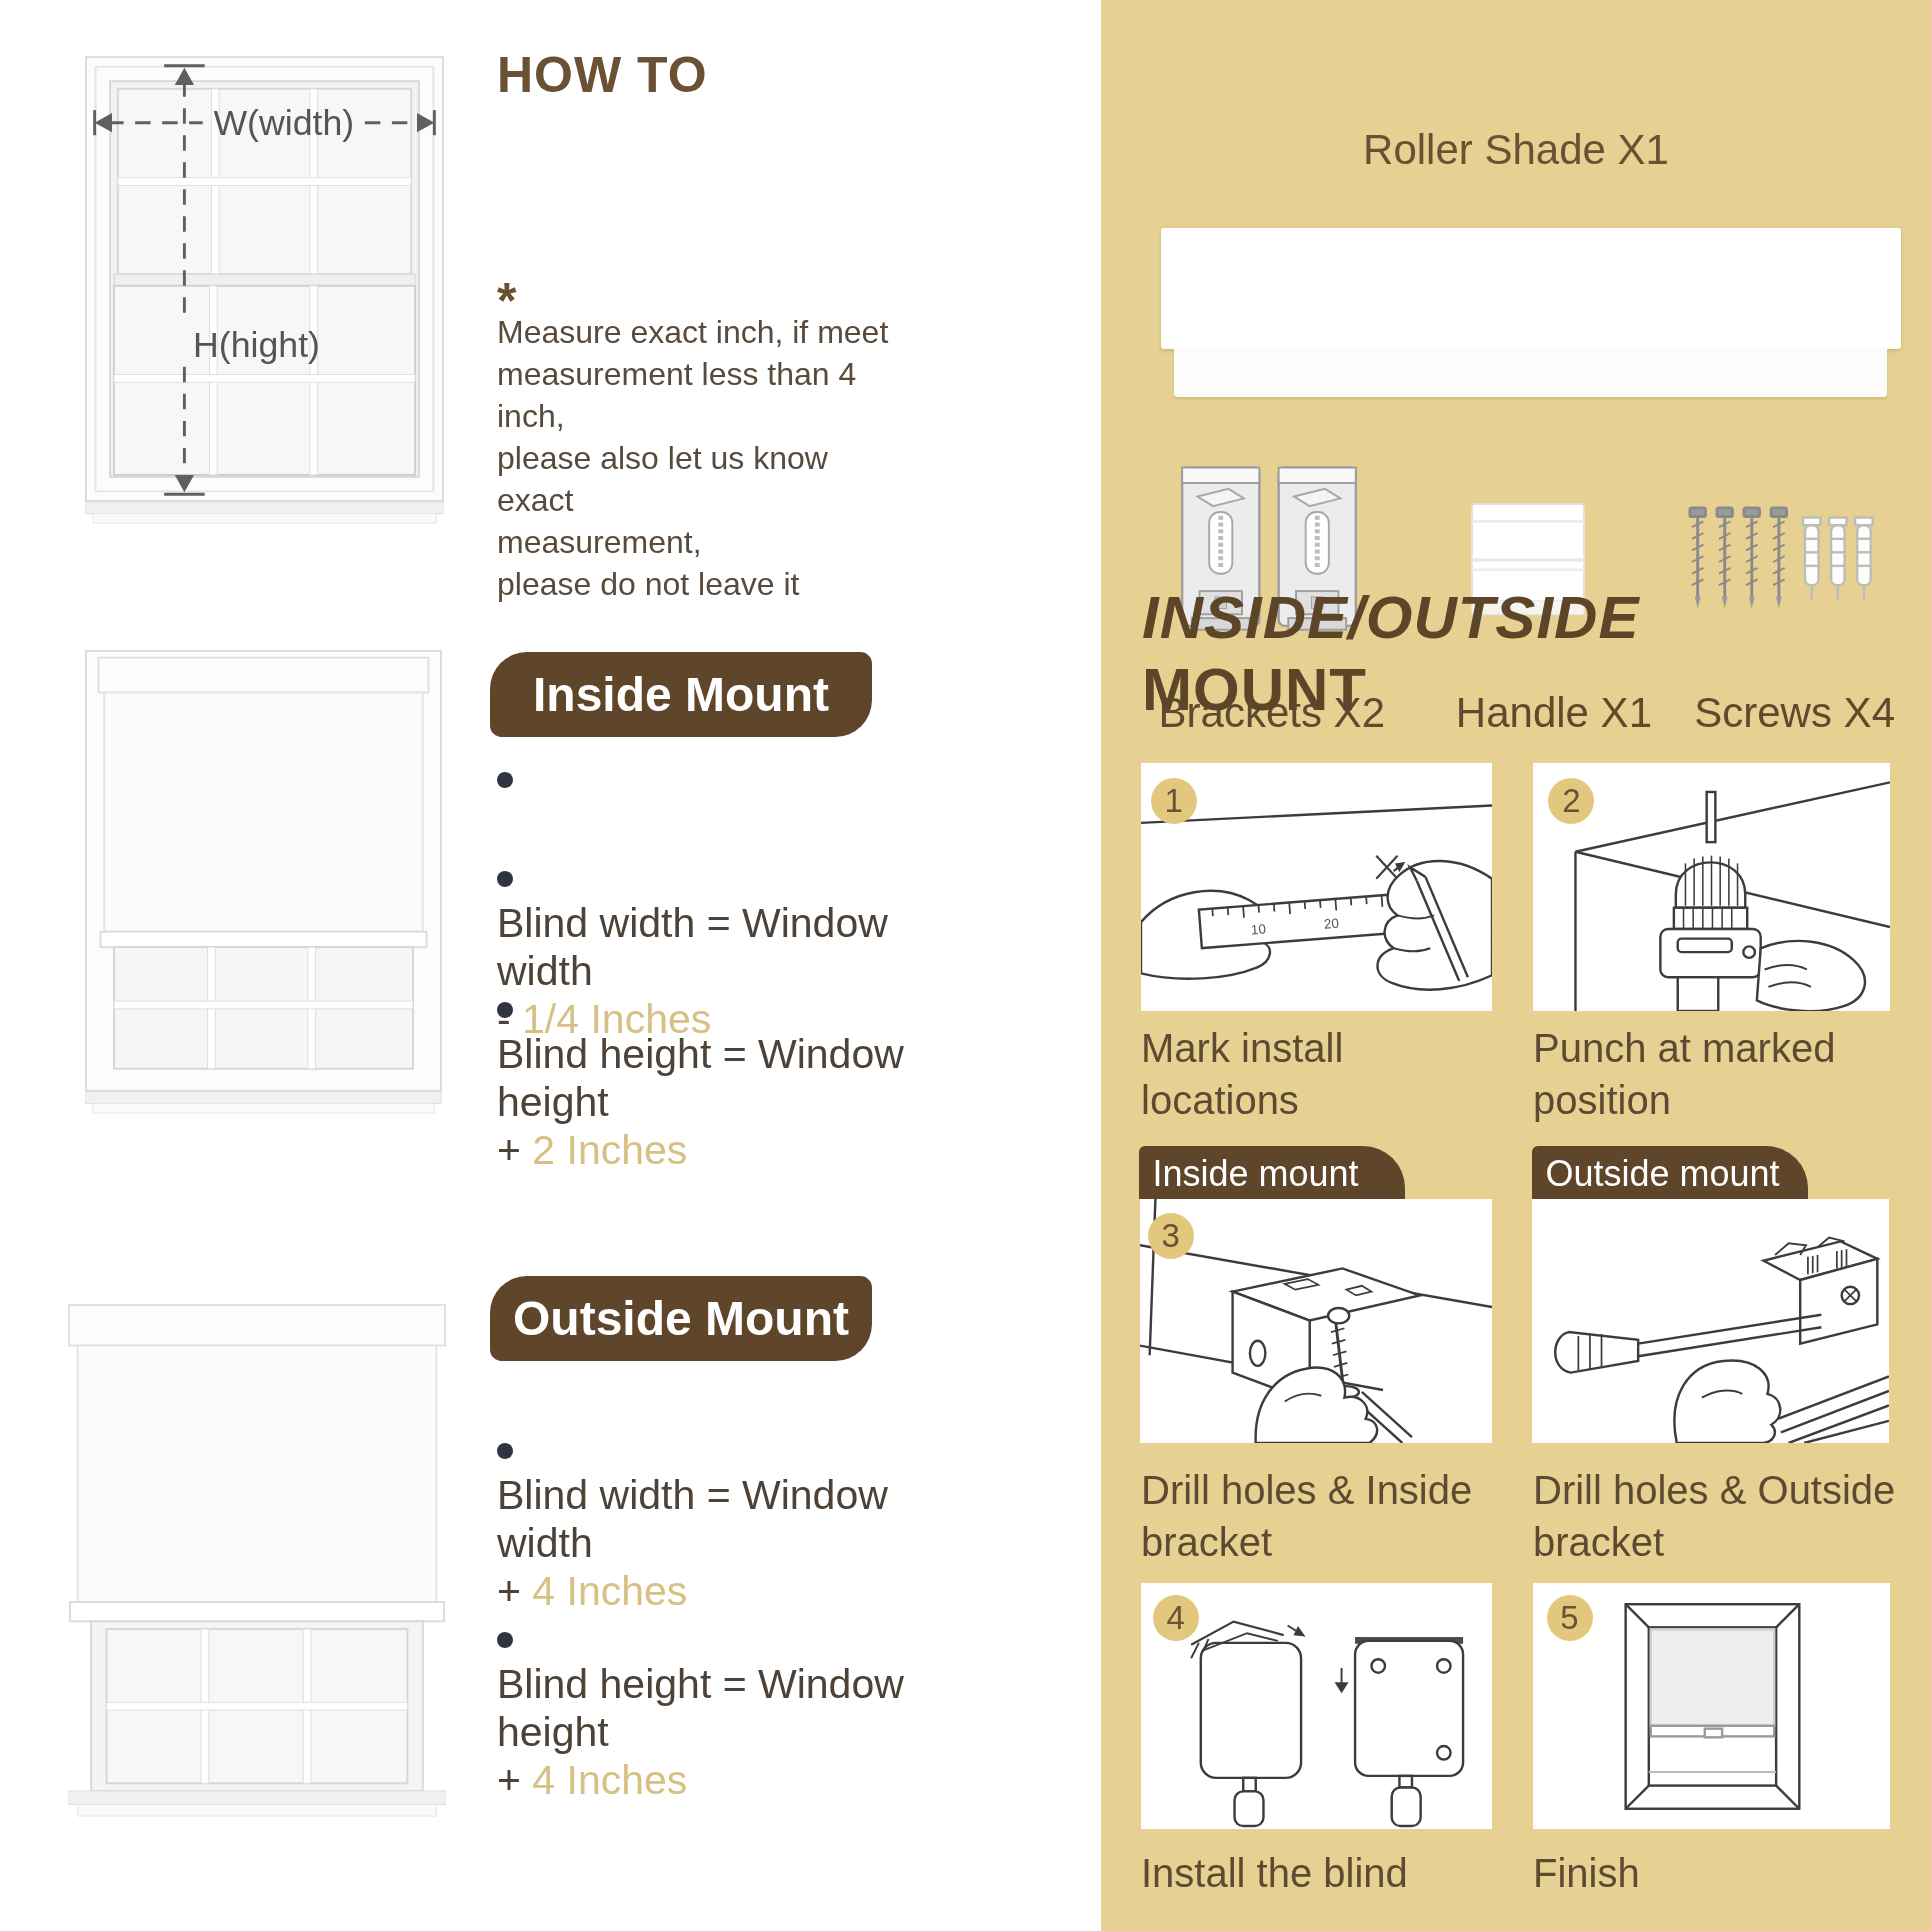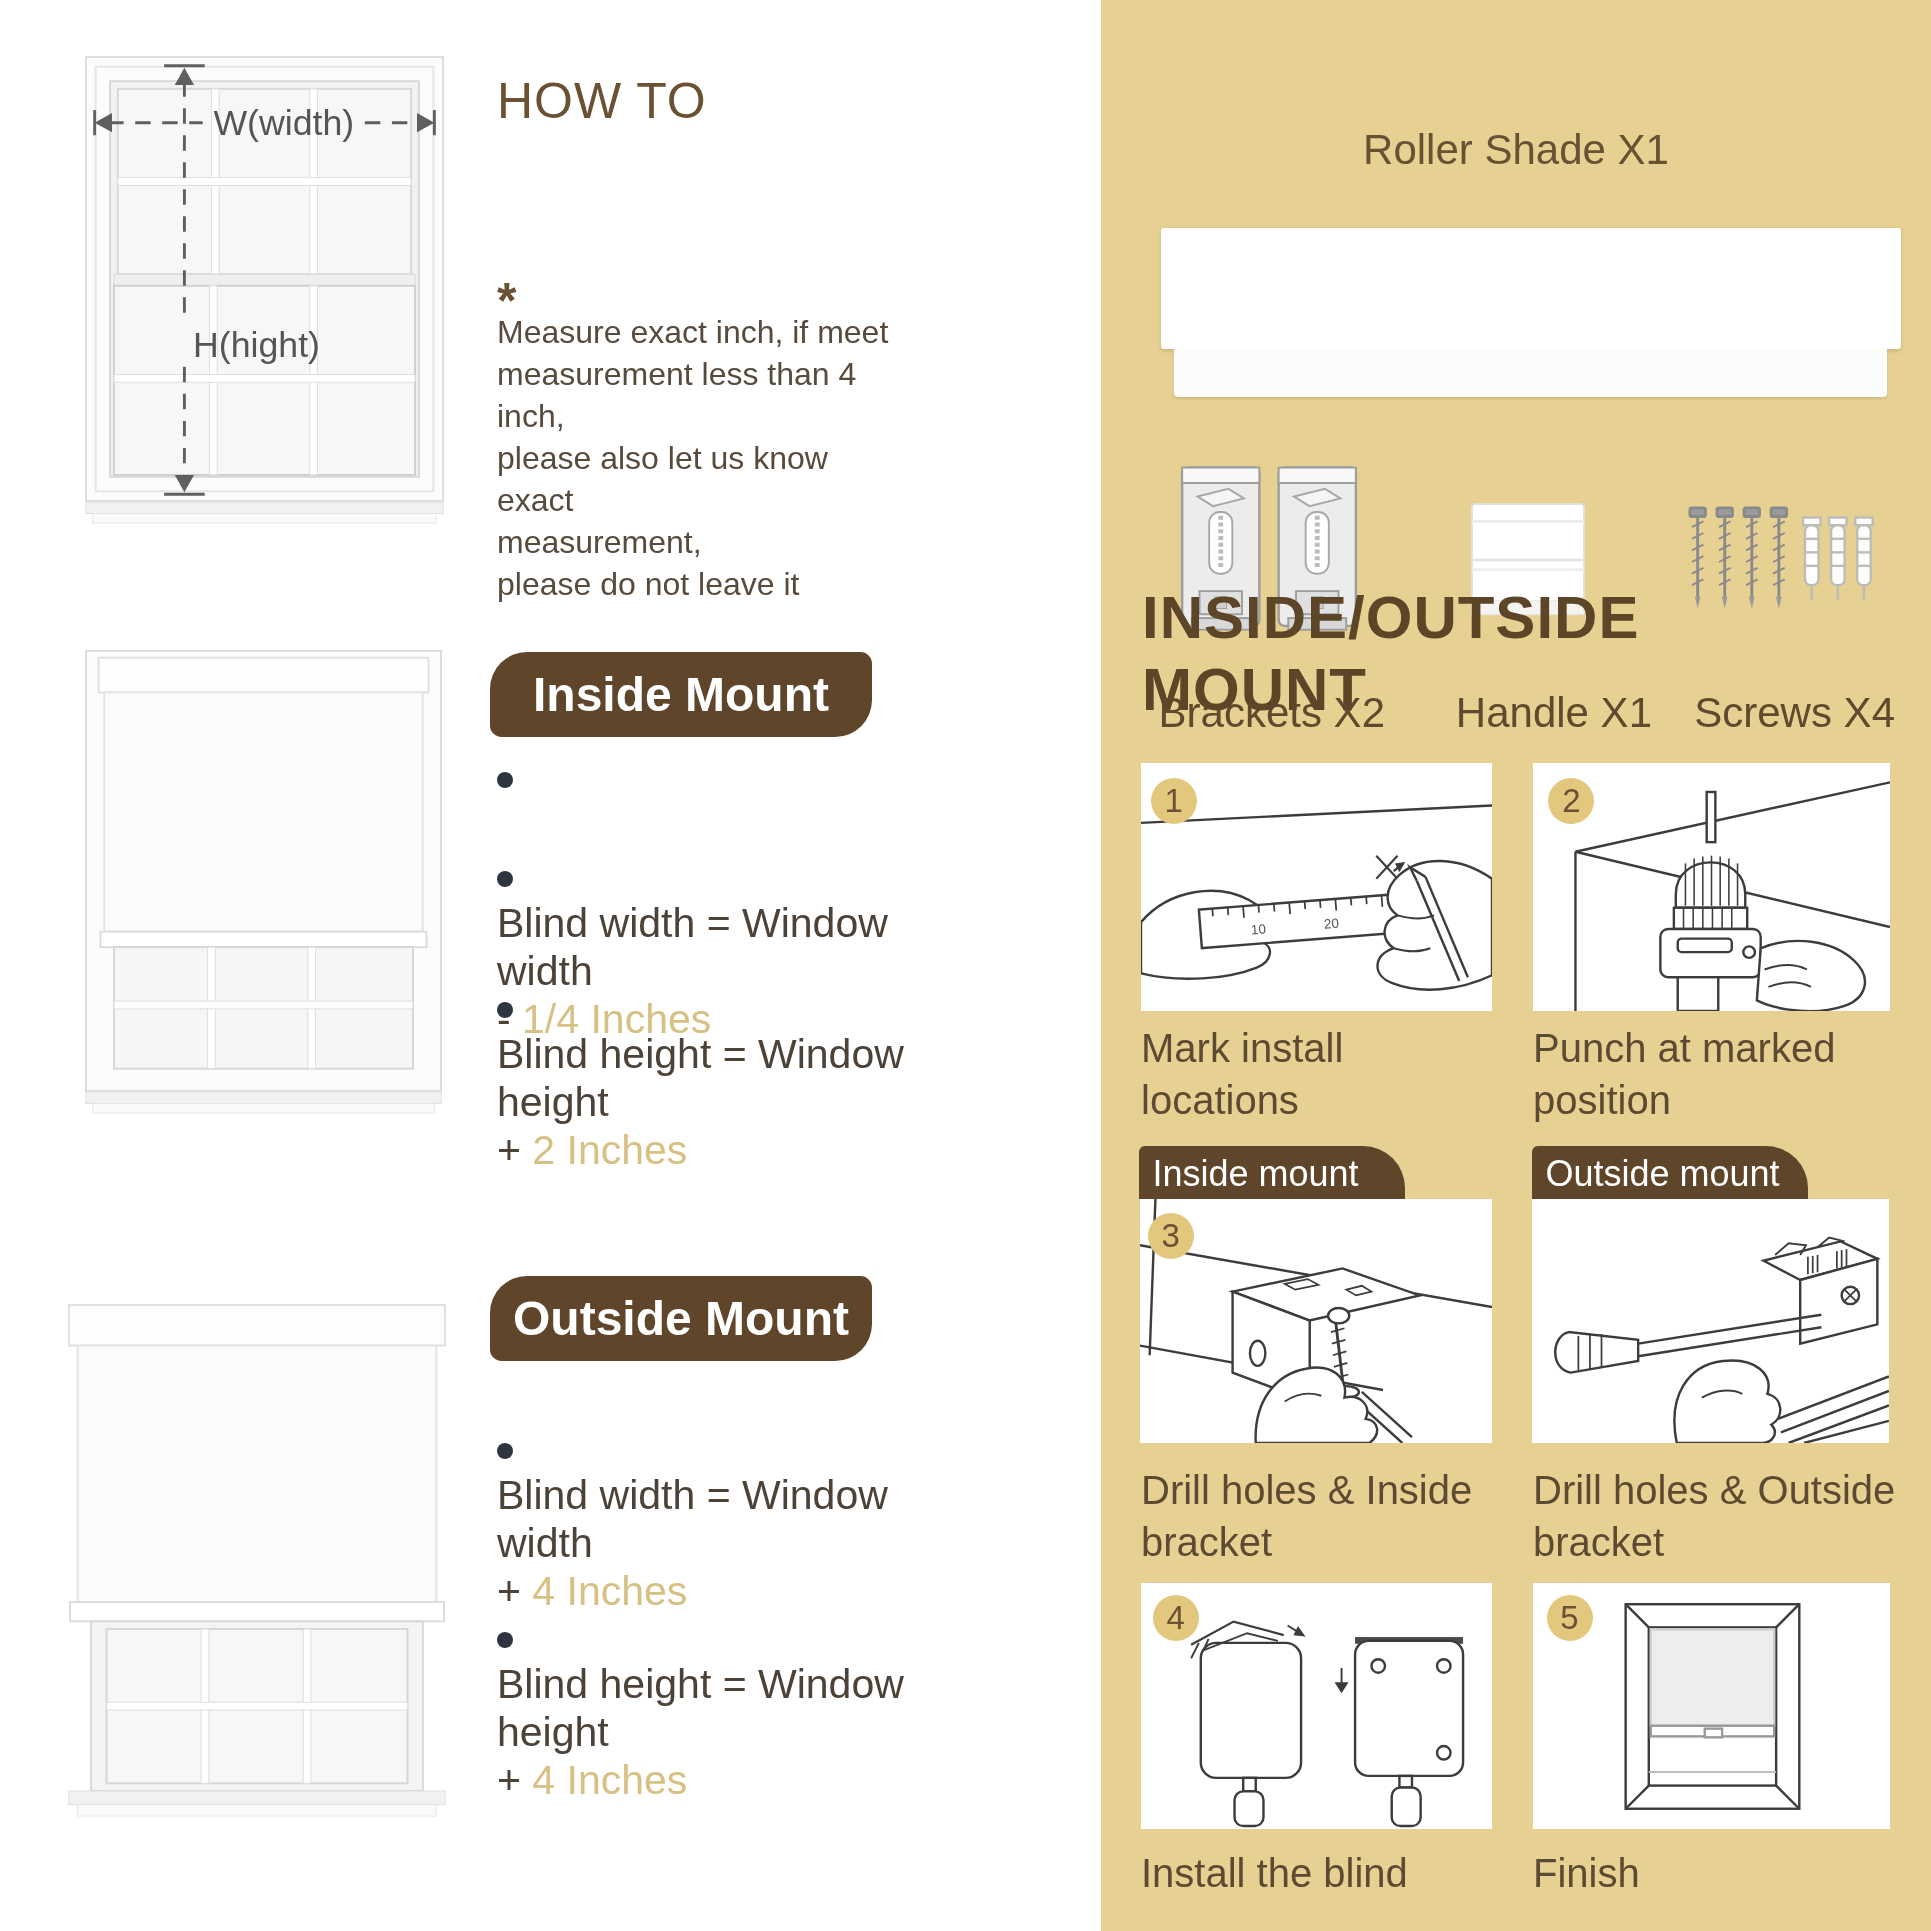--- a/index.html
+++ b/index.html
@@ -1,21 +1,21 @@
 <!DOCTYPE html>
 <html><head>
 <meta charset="utf-8">
 <style>
   html,body{margin:0;padding:0;background:#fff;}
   #page{position:relative;width:1931px;height:1931px;background:#ffffff;overflow:hidden;
         font-family:"Liberation Sans", sans-serif;}
   .abs{position:absolute;}
 
   
-  .howto{left:497px;top:68px;font-size:50px;font-weight:normal;color:#6b5134;line-height:66px;letter-spacing:1px;}
+  .howto{left:497px;top:42px;font-size:50px;font-weight:bold;color:#6b5134;line-height:66px;letter-spacing:1px;}
   .star{left:497px;top:272px;font-size:50px;font-weight:bold;color:#6b5134;}
   .note{left:497px;top:311px;width:415px;font-size:32px;line-height:42px;color:#584a3c;white-space:pre-line;}
 
   .banner{width:382px;height:85px;background:#5f462a;border-radius:37px 11.6px 37px 11.6px;
           color:#fff;font-size:48px;font-weight:bold;text-align:center;line-height:85px;}
   .bullet-group{left:497px;width:463px;}
   .dot{width:16.4px;height:16.4px;border-radius:50%;background:#2f3540;margin-bottom:11.6px;}
   .bline{font-size:41px;line-height:48px;color:#4d4238;}
   .acc{color:#d7c083;}
 
@@ -273,21 +273,21 @@
             <line x1="-7" y1="68" x2="7" y2="68"></line>
           </g>
       </g>
     </svg>
   </div>
 
   <div class="abs kit-label" style="left:1153px;">Brackets X2</div>
   <div class="abs kit-label" style="left:1420px;">Handle X1</div>
   <div class="abs kit-label" style="left:1663px;">Screws X4</div>
 
-  <div class="abs sect" style="top:583px;">INSIDE/OUTSIDE</div>
+  <div class="abs sect" style="top:583px;font-style:italic;">INSIDE/OUTSIDE</div>
   <div class="abs sect" style="top:655px;">MOUNT</div>
 
   <div class="abs panel" style="left:1141px;top:763px;width:351px;height:248px;">
     <svg width="351" height="248" viewBox="0 0 364 257" style="position:absolute;left:0;top:0;">
       <g stroke="#3c3c3c" stroke-width="2.5" fill="none">
         <line x1="0" y1="62" x2="364" y2="44"></line>
         <path d="M0,165 C30,130 80,125 112,142 C135,154 138,172 126,186 C138,190 136,206 120,212 C90,224 40,228 0,218 Z" fill="#ffffff"></path>
         <g transform="translate(60,152) rotate(-4.5)">
           <rect x="0" y="0" width="252" height="40" fill="#ffffff"></rect>
           <g stroke-width="1.8">

